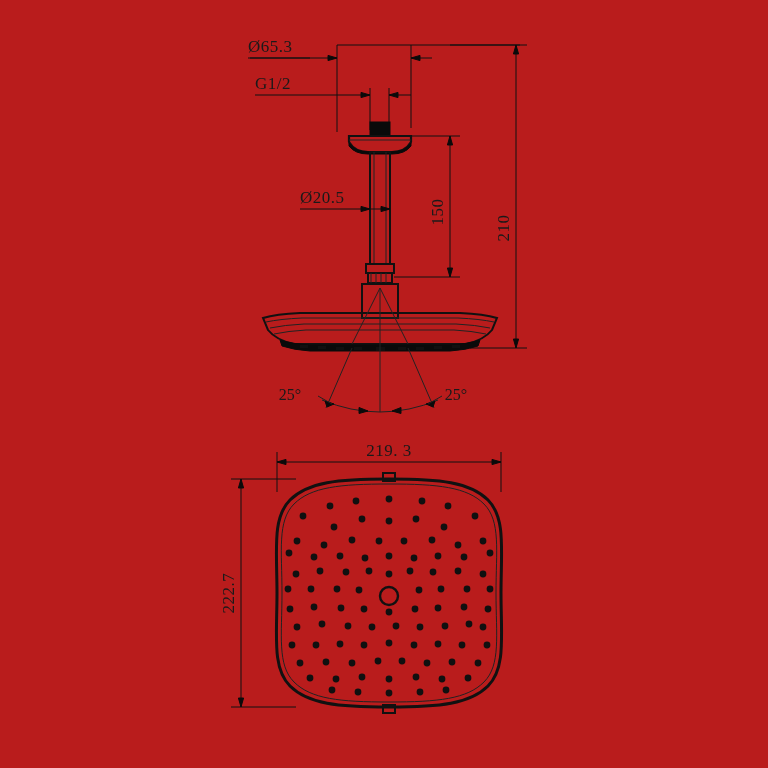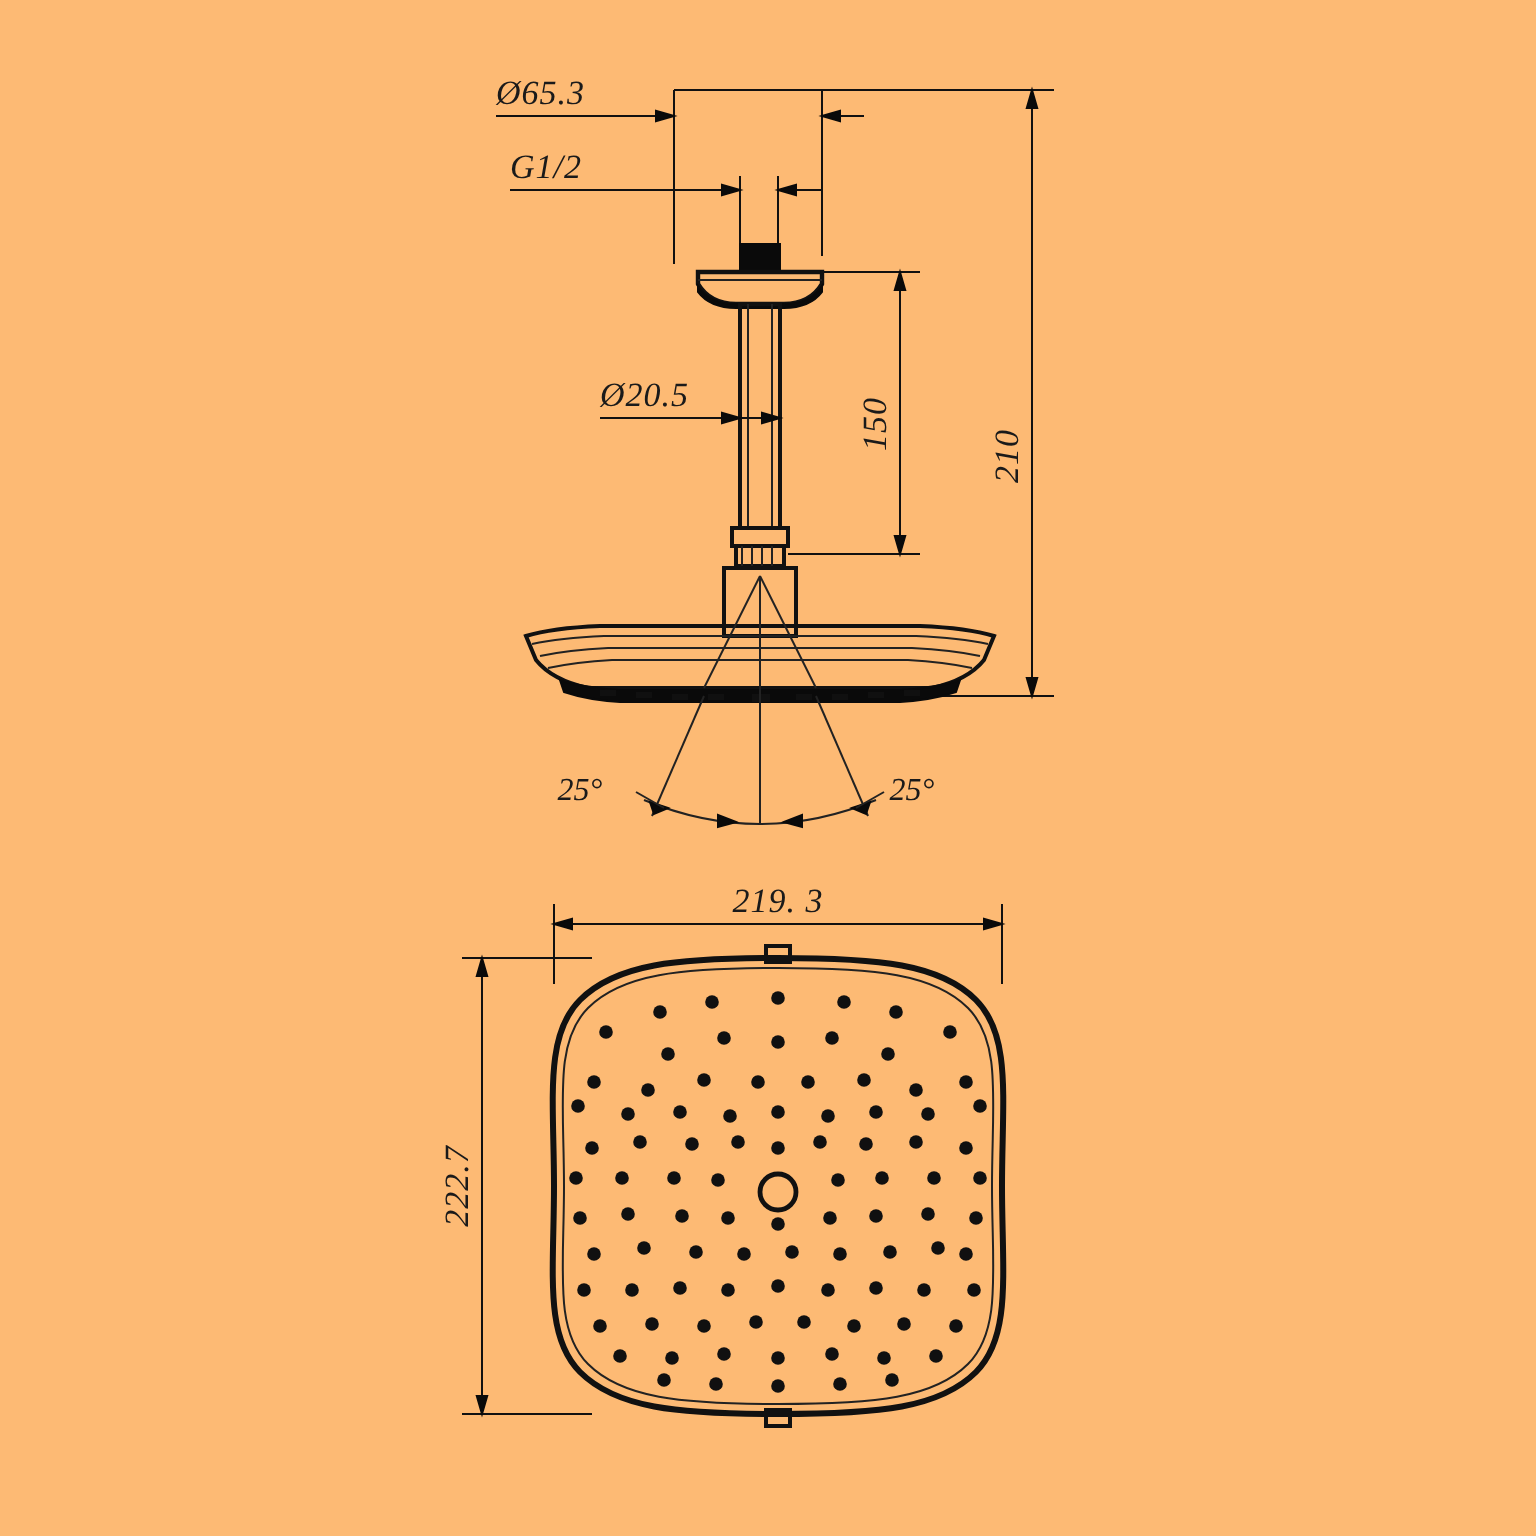--- a/index.html
+++ b/index.html
@@ -10,22 +10,21 @@
   body {
     width: 768px;
     height: 768px;
     font-family: "Liberation Serif", serif;
     overflow: hidden;
   }
   #drawing-sheet {
     position: relative;
     width: 768px;
     height: 768px;
-    background: #fdba74;
-    font-style: italic;
+    background: #b91c1c;
   }
   svg#cad {
     display: block;
     width: 768px;
     height: 768px;
   }
   .dimtext {
     font-family: "Liberation Serif", serif;
     font-size: 17px;
     fill: #1a1a1a;

